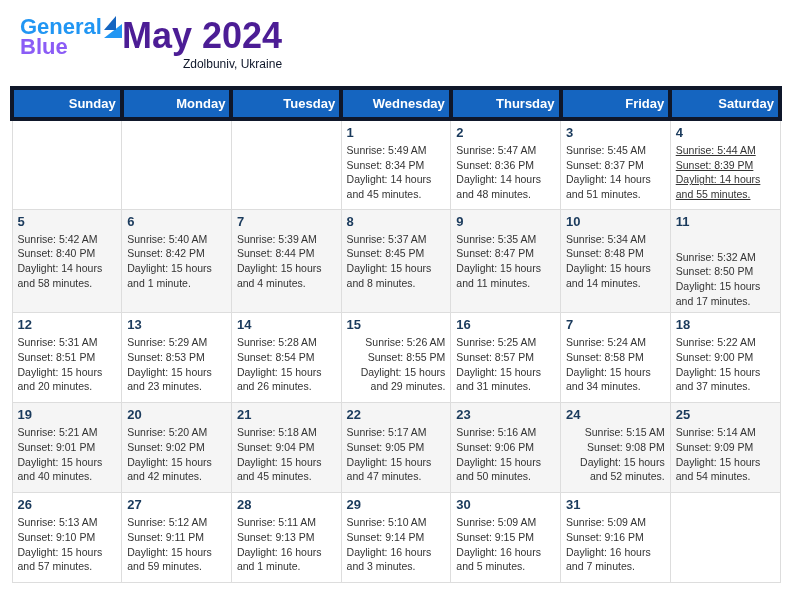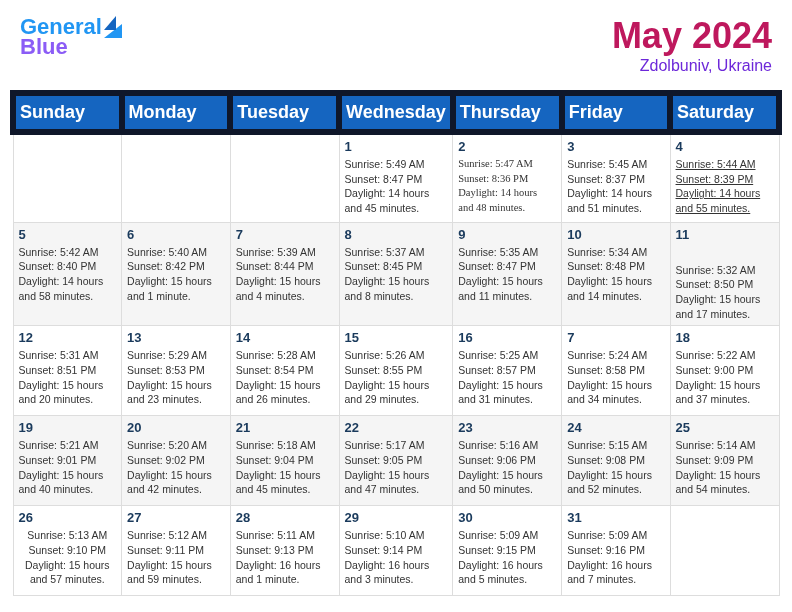--- a/index.html
+++ b/index.html
@@ -5,21 +5,20 @@
     * { box-sizing: border-box; margin: 0; padding: 0; }
     body {
       font-family: Arial, sans-serif;
       background: #fff;
       width: 792px;
       min-height: 612px;
       padding: 10px;
     }
     .header {
       display: flex;
-      justify-content: space-between;
       align-items: flex-start;
       margin-bottom: 10px;
       padding: 5px 10px;
     }
     .logo {
       display: flex;
       align-items: center;
     }
     .logo-text {
       font-size: 22px;
@@ -29,39 +28,39 @@
     }
     .logo-text span {
       color: #2196f3;
     }
     .title-section {
       text-align: right;
     }
     .main-title {
       font-size: 36px;
       font-weight: bold;
-      color: #be185d;
+      color: #4c1d95;
     }
     .subtitle {
-      font-size: 16px;
-      color: #6d28d9;
+      font-size: 12px;
+      color: #0f172a;
     }
     .calendar {
       width: 100%;
       border-collapse: collapse;
       font-size: 11px;
     }
     .calendar th {
       background-color: #1565c0;
       color: #fff;
-      text-align: left;
+      text-align: right;
       padding: 6px 4px;
-      font-size: 18px;
+      font-size: 13px;
       font-weight: bold;
-      border: 6px solid #0f172a;
+      border: 4px solid #0f172a;
     }
     .calendar td {
       border: 1px solid #ddd;
       vertical-align: top;
       padding: 4px 5px;
       width: calc(100% / 7);
       height: 90px;
       background: #fff;
     }
     .calendar tr:nth-child(even) td {
@@ -119,27 +118,27 @@
       </tr>
   </thead>
   <tbody id="calendar-body">
   <tr>
         <td class="empty-cell"></td>
         <td class="empty-cell"></td>
         <td class="empty-cell"></td>
         <td>
           <div class="day-number">1</div>
           <div class="day-info" style="white-space: pre-line;">Sunrise: 5:49 AM
-Sunset: 8:47 PM
+Sunset: 8:34 PM
 Daylight: 14 hours
 and 45 minutes.</div>
         </td>
         <td>
           <div class="day-number">2</div>
-          <div class="day-info" style="white-space: pre-line; font-family: Liberation Serif, serif;">Sunrise: 5:47 AM
+          <div class="day-info" style="white-space: pre-line;">Sunrise: 5:47 AM
 Sunset: 8:36 PM
 Daylight: 14 hours
 and 48 minutes.</div>
         </td>
         <td>
           <div class="day-number">3</div>
           <div class="day-info" style="white-space: pre-line;">Sunrise: 5:45 AM
 Sunset: 8:37 PM
 Daylight: 14 hours
 and 51 minutes.</div>
@@ -220,21 +219,21 @@
         </td>
         <td>
           <div class="day-number">14</div>
           <div class="day-info" style="white-space: pre-line;">Sunrise: 5:28 AM
 Sunset: 8:54 PM
 Daylight: 15 hours
 and 26 minutes.</div>
         </td>
         <td>
           <div class="day-number">15</div>
-          <div class="day-info" style="white-space: pre-line;">Sunrise: 5:26 AM
+          <div class="day-info" style="white-space: pre-line; text-align: right;">Sunrise: 5:26 AM
 Sunset: 8:55 PM
 Daylight: 15 hours
 and 29 minutes.</div>
         </td>
         <td>
           <div class="day-number">16</div>
           <div class="day-info" style="white-space: pre-line;">Sunrise: 5:25 AM
 Sunset: 8:57 PM
 Daylight: 15 hours
 and 31 minutes.</div>
@@ -285,37 +284,37 @@
         </td>
         <td>
           <div class="day-number">23</div>
           <div class="day-info" style="white-space: pre-line;">Sunrise: 5:16 AM
 Sunset: 9:06 PM
 Daylight: 15 hours
 and 50 minutes.</div>
         </td>
         <td>
           <div class="day-number">24</div>
-          <div class="day-info" style="white-space: pre-line;">Sunrise: 5:15 AM
+          <div class="day-info" style="white-space: pre-line; text-align: right;">Sunrise: 5:15 AM
 Sunset: 9:08 PM
 Daylight: 15 hours
 and 52 minutes.</div>
         </td>
         <td>
           <div class="day-number">25</div>
           <div class="day-info" style="white-space: pre-line;">Sunrise: 5:14 AM
 Sunset: 9:09 PM
 Daylight: 15 hours
 and 54 minutes.</div>
         </td>
       </tr>
       <tr>
         <td>
           <div class="day-number">26</div>
-          <div class="day-info" style="white-space: pre-line; text-align: center;">Sunrise: 5:13 AM
+          <div class="day-info" style="white-space: pre-line;">Sunrise: 5:13 AM
 Sunset: 9:10 PM
 Daylight: 15 hours
 and 57 minutes.</div>
         </td>
         <td>
           <div class="day-number">27</div>
           <div class="day-info" style="white-space: pre-line;">Sunrise: 5:12 AM
 Sunset: 9:11 PM
 Daylight: 15 hours
 and 59 minutes.</div>

